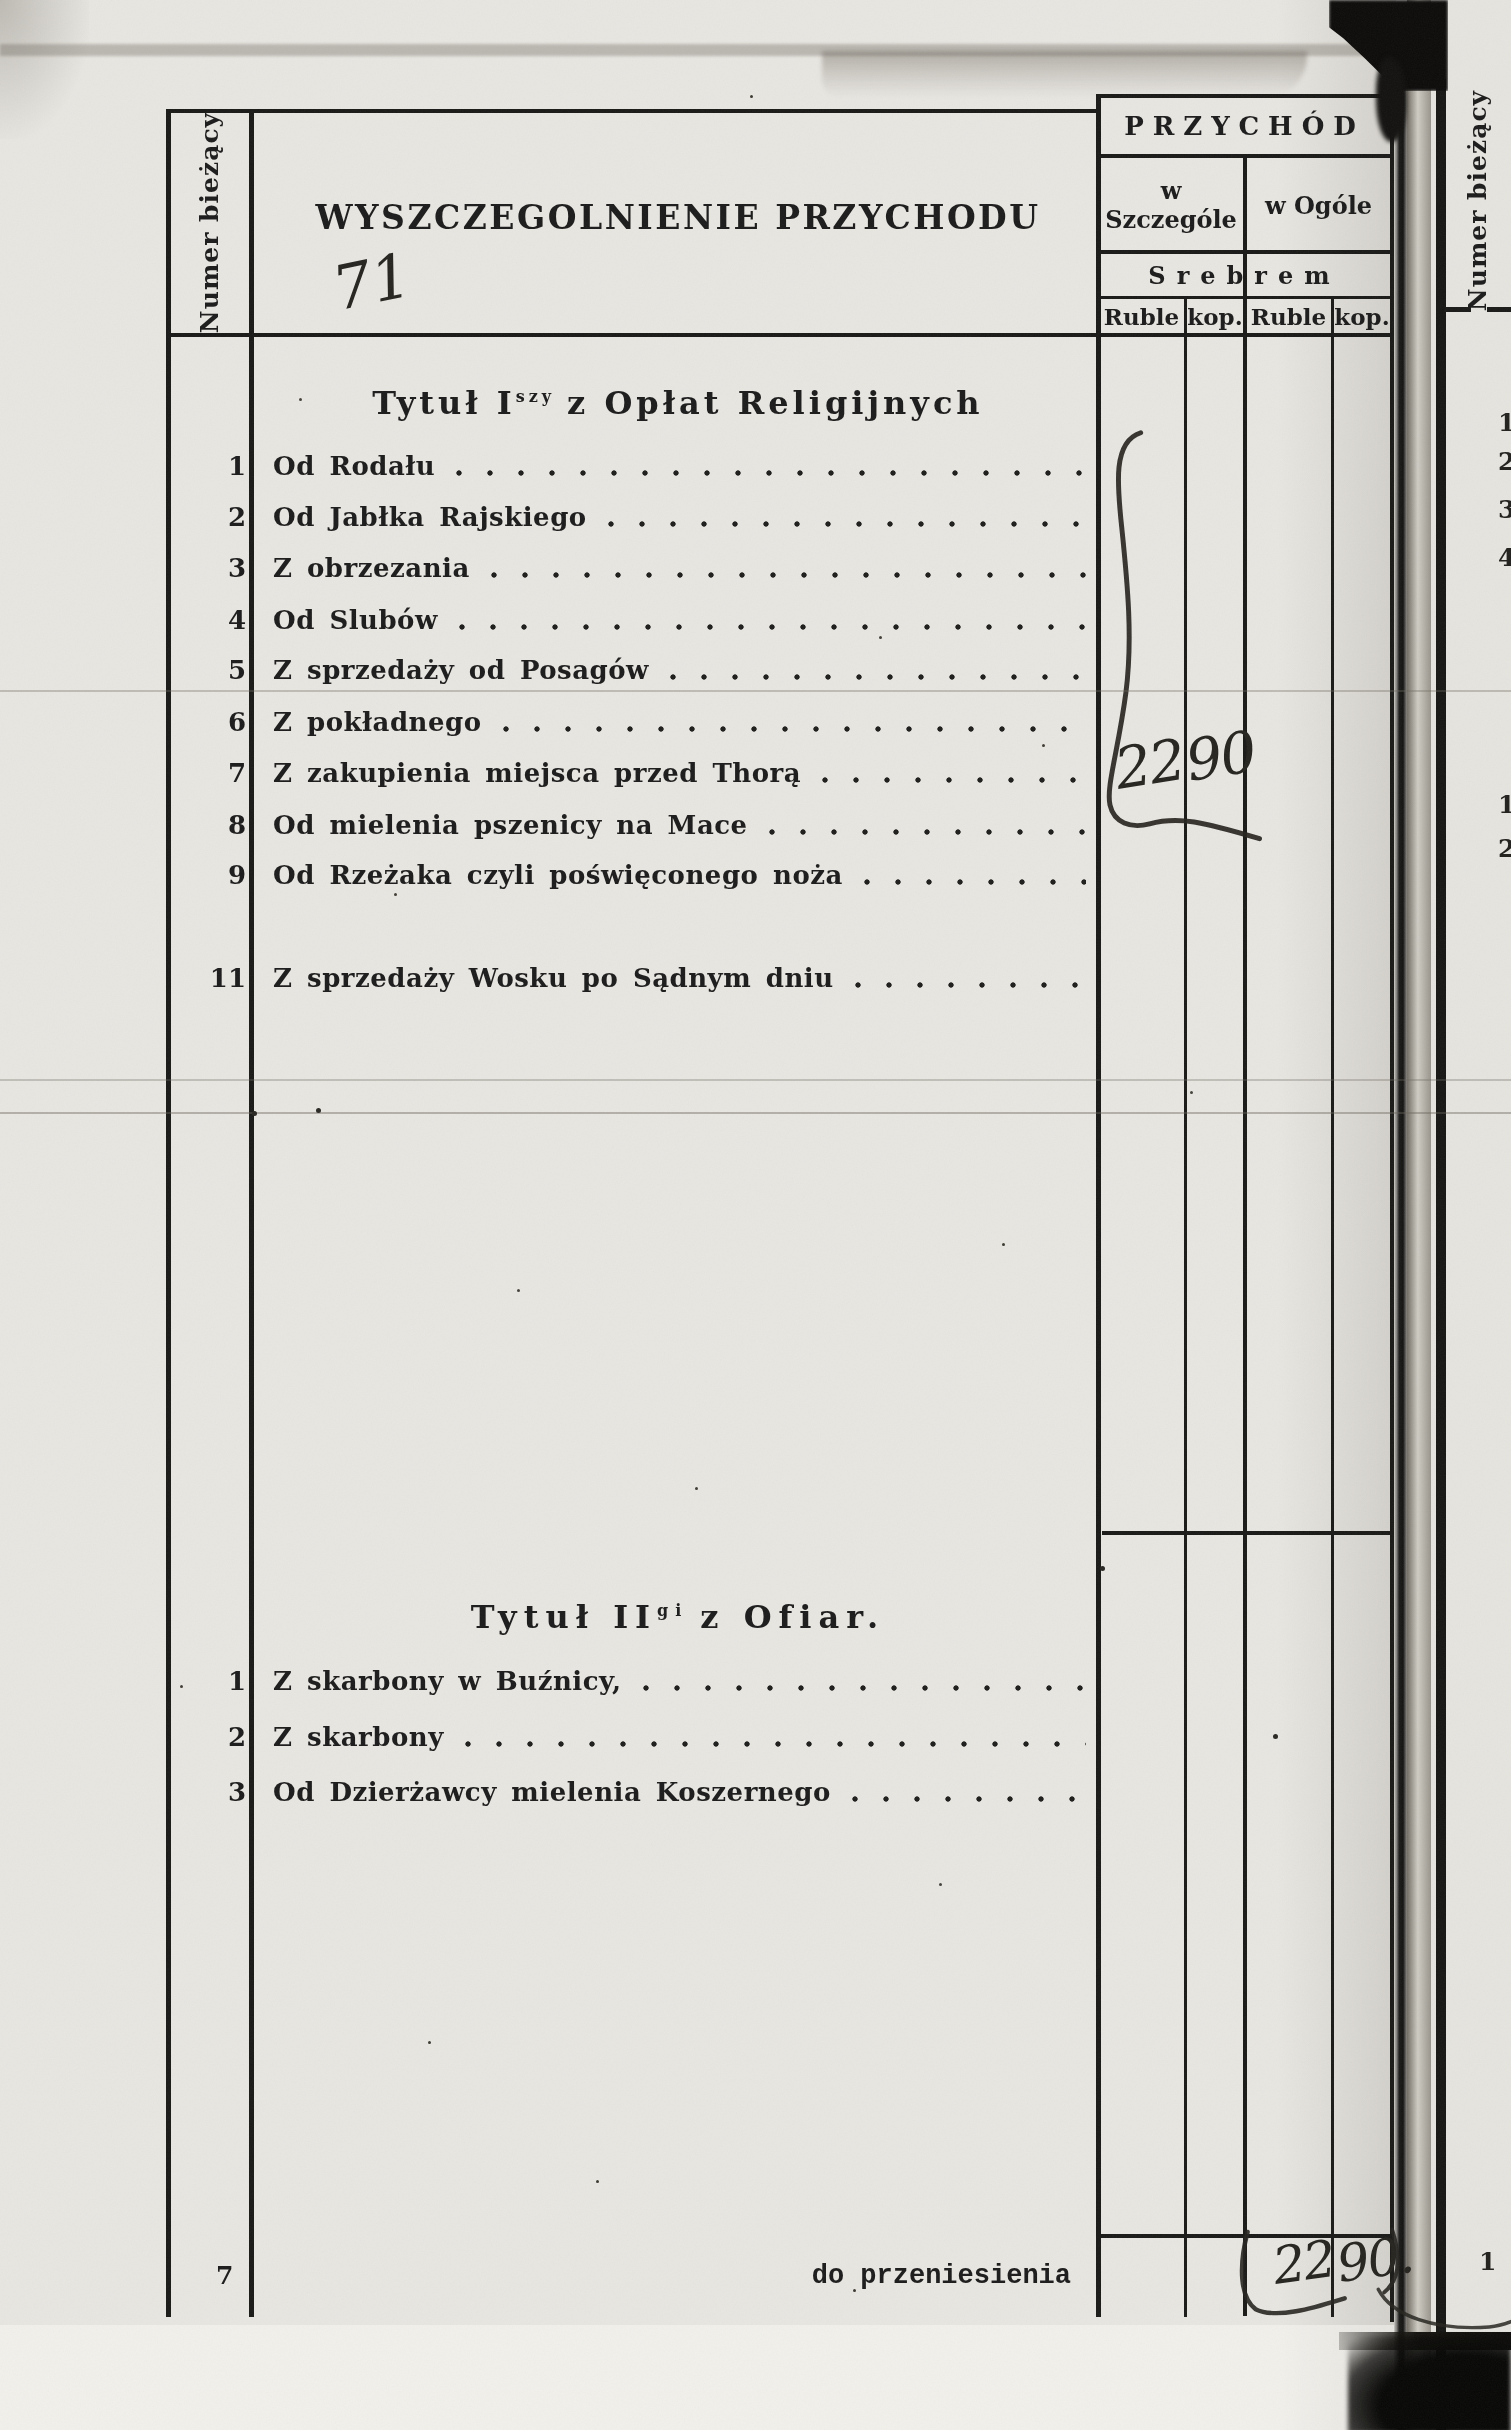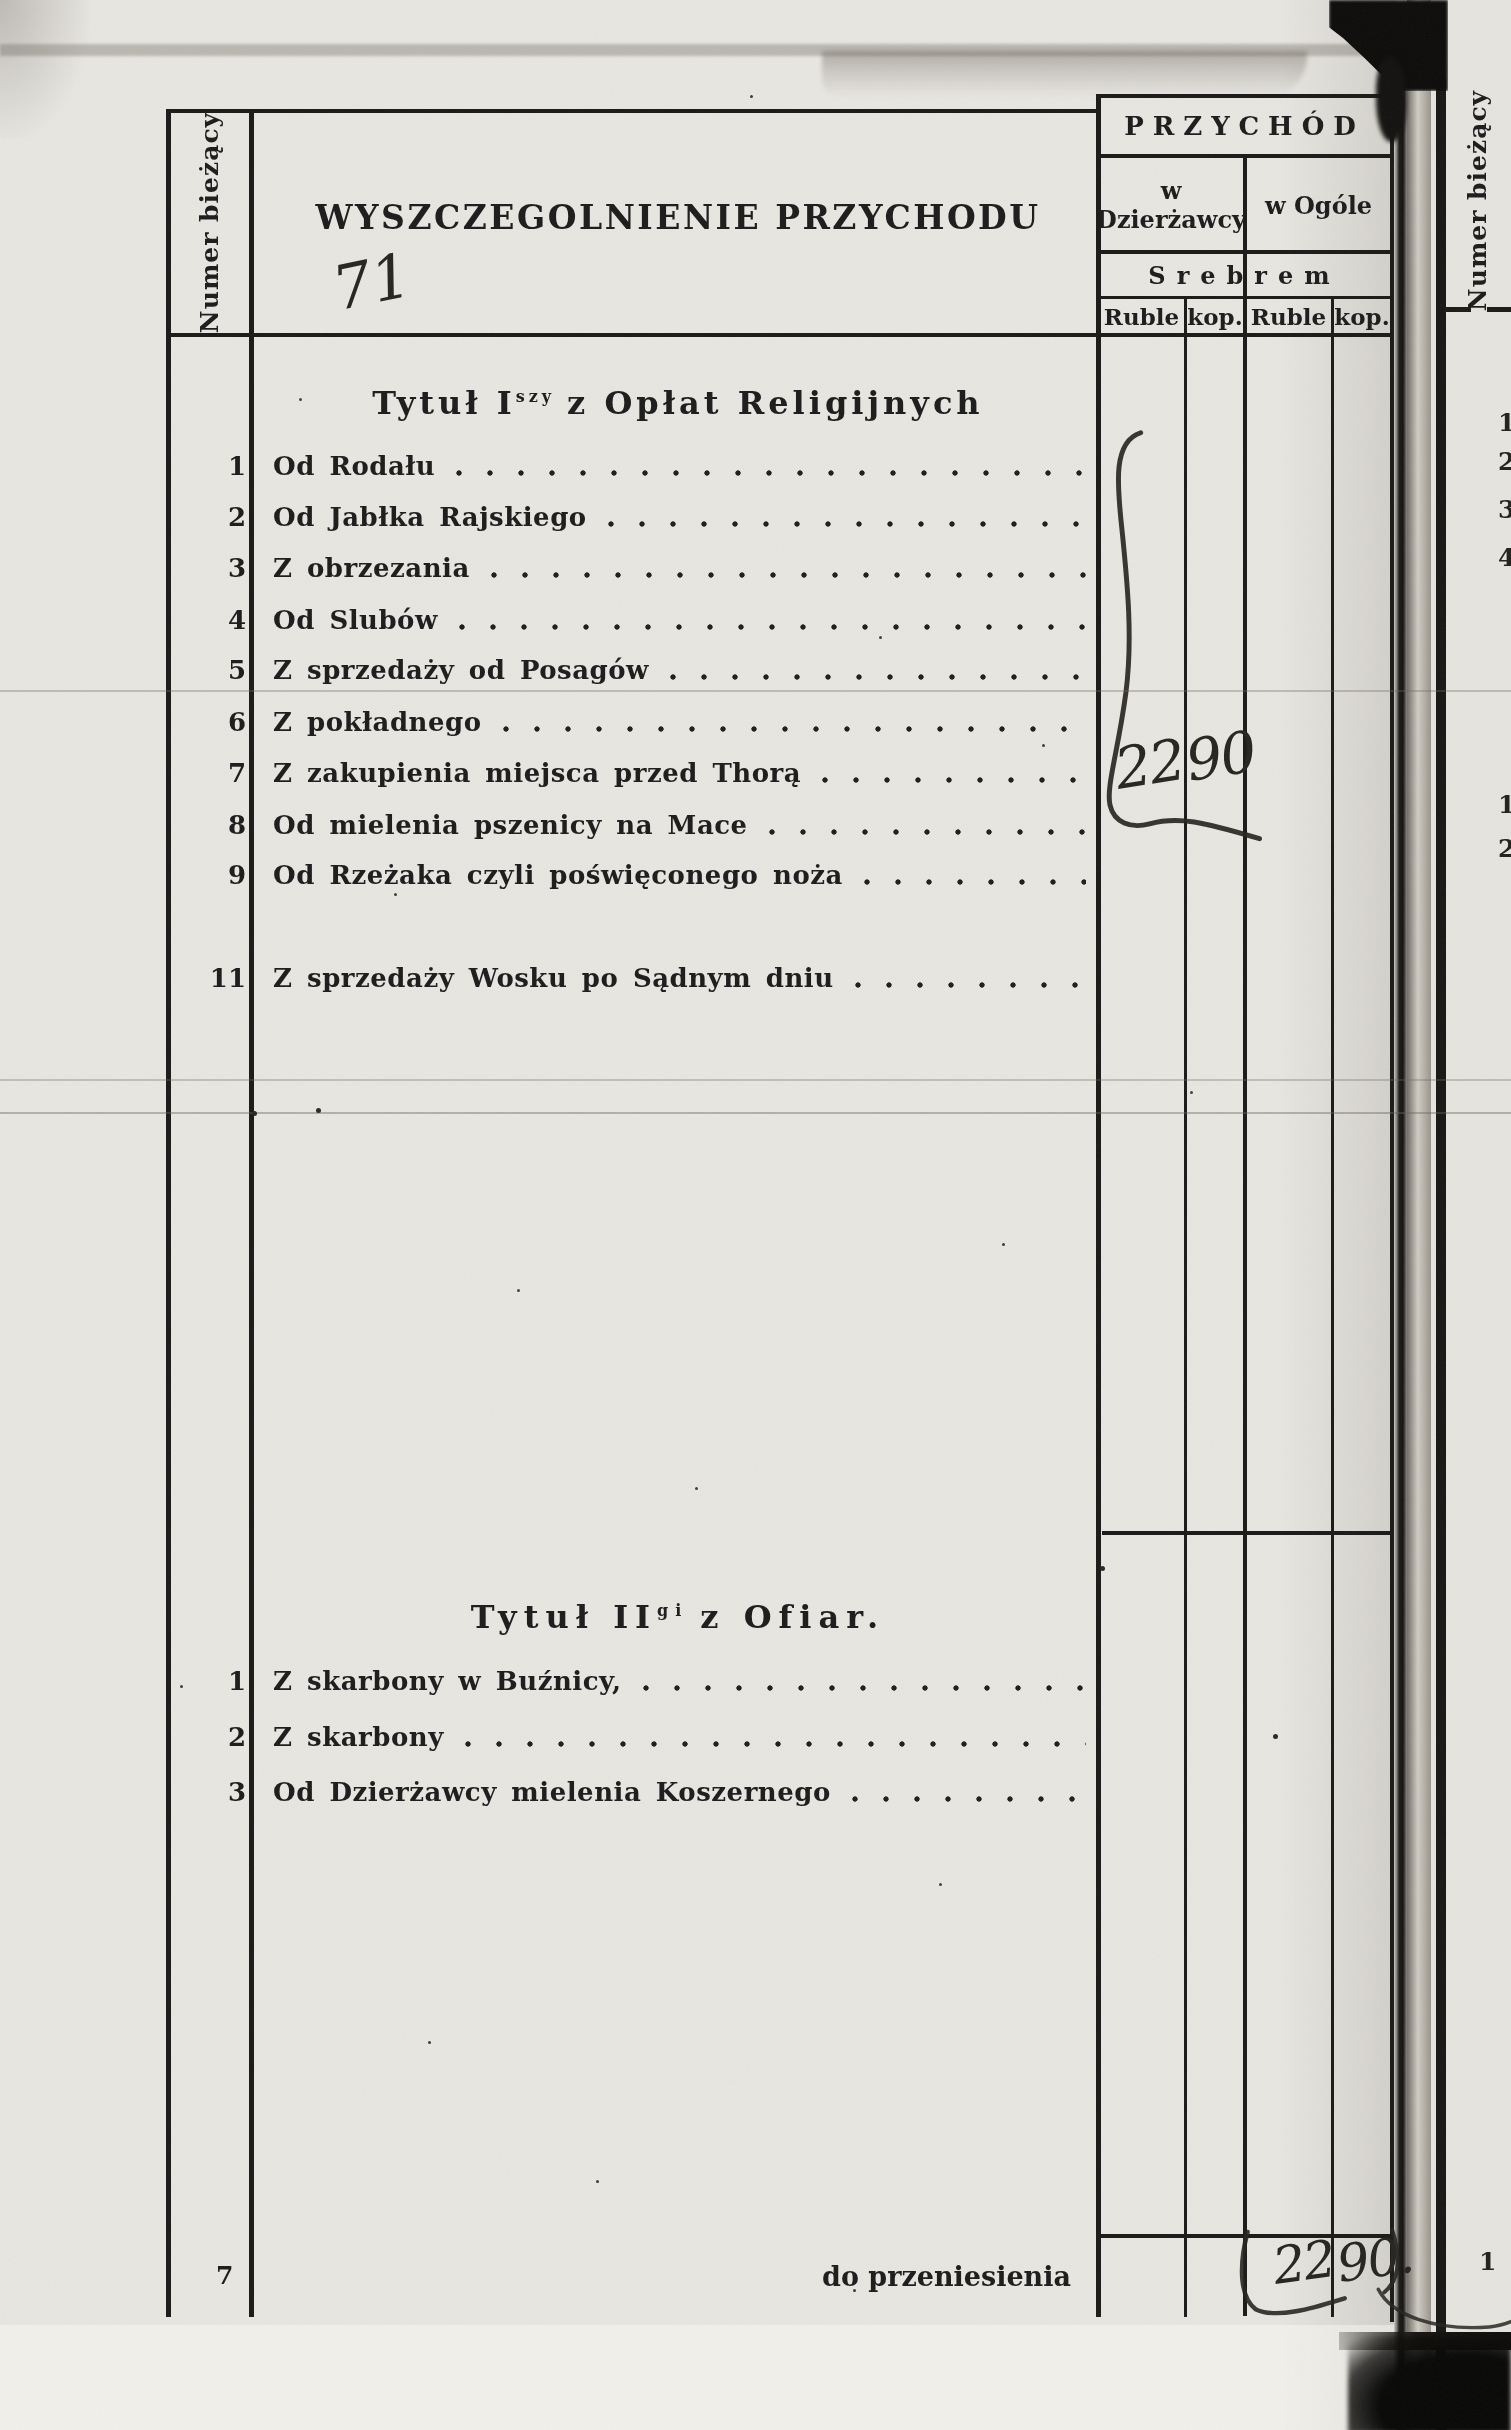--- a/index.html
+++ b/index.html
@@ -58,21 +58,21 @@
   <div class="ln" style="left:1102px;top:1531px;width:292px;height:4px;"></div>
   <div class="ln" style="left:1096px;top:2234px;width:298px;height:4px;"></div>
 
   <div class="vtext" style="left:168px;top:111px;width:83px;height:222px;font-size:25px;">
     <span>Numer bieżący</span>
   </div>
 
   <div class="main-title" style="left:267px;top:198px;width:822px;">WYSZCZEGOLNIENIE PRZYCHODU</div>
 
   <div class="cell" style="left:1097px;top:100px;width:295px;height:51px;font-size:26px;letter-spacing:9px;">PRZYCHÓD</div>
-  <div class="cell" style="left:1099px;top:180px;width:144px;height:50px;font-size:24px;">w Dzierżawcy</div>
+  <div class="cell" style="left:1099px;top:180px;width:144px;height:50px;font-size:24px;">w Szczególe</div>
   <div class="cell" style="left:1245px;top:180px;width:147px;height:50px;font-size:24px;">w Ogóle</div>
   <div class="cell" style="left:1097px;top:255px;width:295px;height:40px;font-size:24px;letter-spacing:11px;">Srebrem</div>
   <div class="cell" style="left:1099px;top:299px;width:85px;height:34px;font-size:23px;">Ruble</div>
   <div class="cell" style="left:1187px;top:299px;width:56px;height:34px;font-size:23px;">kop.</div>
   <div class="cell" style="left:1247px;top:299px;width:83px;height:34px;font-size:23px;">Ruble</div>
   <div class="cell" style="left:1334px;top:299px;width:56px;height:34px;font-size:23px;">kop.</div>
 
   <div class="sec-title" style="left:267px;top:384px;width:822px;letter-spacing:4px;">
     <span>Tytuł I</span><sup>szy</sup><span class="rest">z Opłat Religijnych</span>
   </div>
@@ -141,21 +141,21 @@
     <span class="no">2</span>
     <span class="lbl">Z skarbony</span>
     <span class="leader"></span>
   </div>
   <div class="item" style="top:1772px">
     <span class="no">3</span>
     <span class="lbl">Od Dzierżawcy mielenia Koszernego</span>
     <span class="leader"></span>
   </div>
 
-  <div class="abs" style="left:673px;top:2261px;width:398px;text-align:right;font-size:27px;font-weight:700;">do przeniesienia</div>
+  <div class="abs" style="left:673px;top:2261px;width:398px;text-align:right;font-size:27px;font-weight:700;font-family:Liberation Mono, monospace;">do przeniesienia</div>
   <div class="abs" style="left:216px;top:2261px;width:32px;font-size:25px;font-weight:700;">7</div>
 
   <div class="abs" style="left:1394px;top:50px;width:13px;height:2381px;background:linear-gradient(to right,rgba(0,0,0,0),#1b1b19 40%,#121210 70%,rgba(45,42,38,0.5));"></div>
   <div class="abs" style="left:1407px;top:0;width:24px;height:2431px;background:linear-gradient(to right,#716d64,#cfccc4 45%,#98948b);"></div>
   <div class="abs" style="left:1431px;top:0;width:81px;height:2431px;background:#e6e4df;"></div>
   <div class="ln" style="left:1436px;top:79px;width:10px;height:2351px;background:#161614;"></div>
   <div class="vtext" style="left:1447px;top:95px;width:61px;height:210px;font-size:25px;">
     <span>Numer bieżący</span>
   </div>
   <div class="dash-line" style="left:1445px;top:307px;width:66px;"></div>

